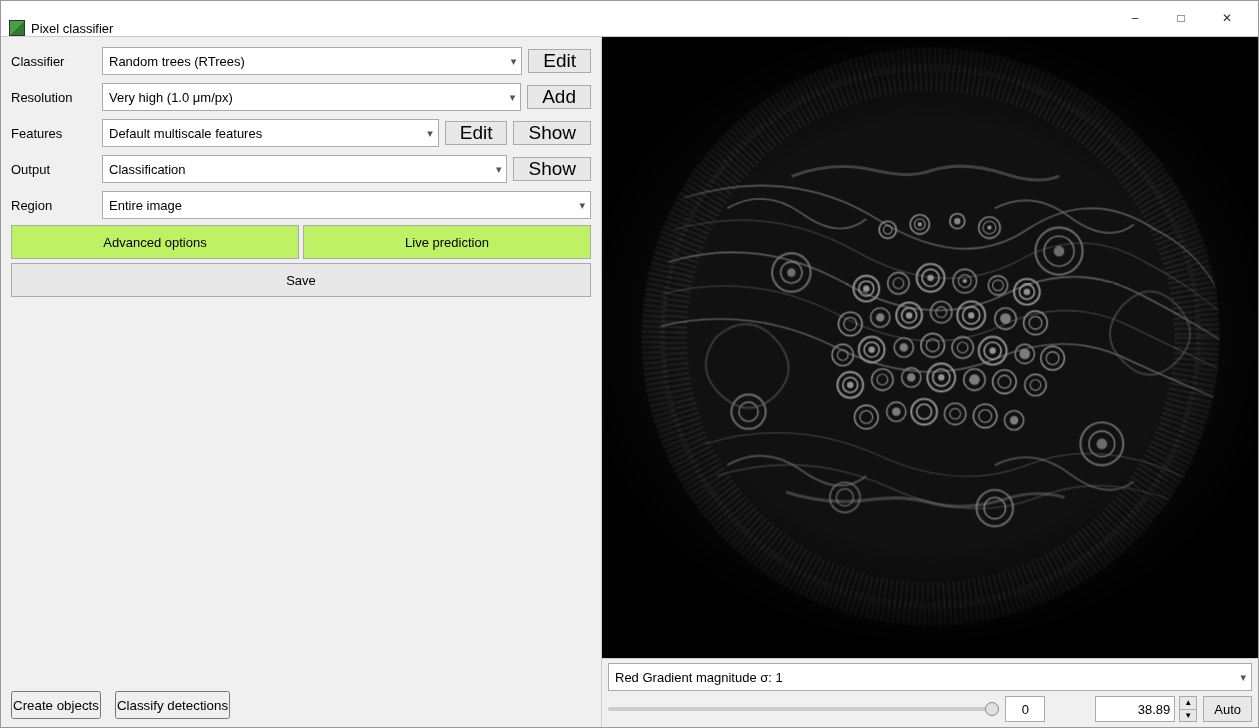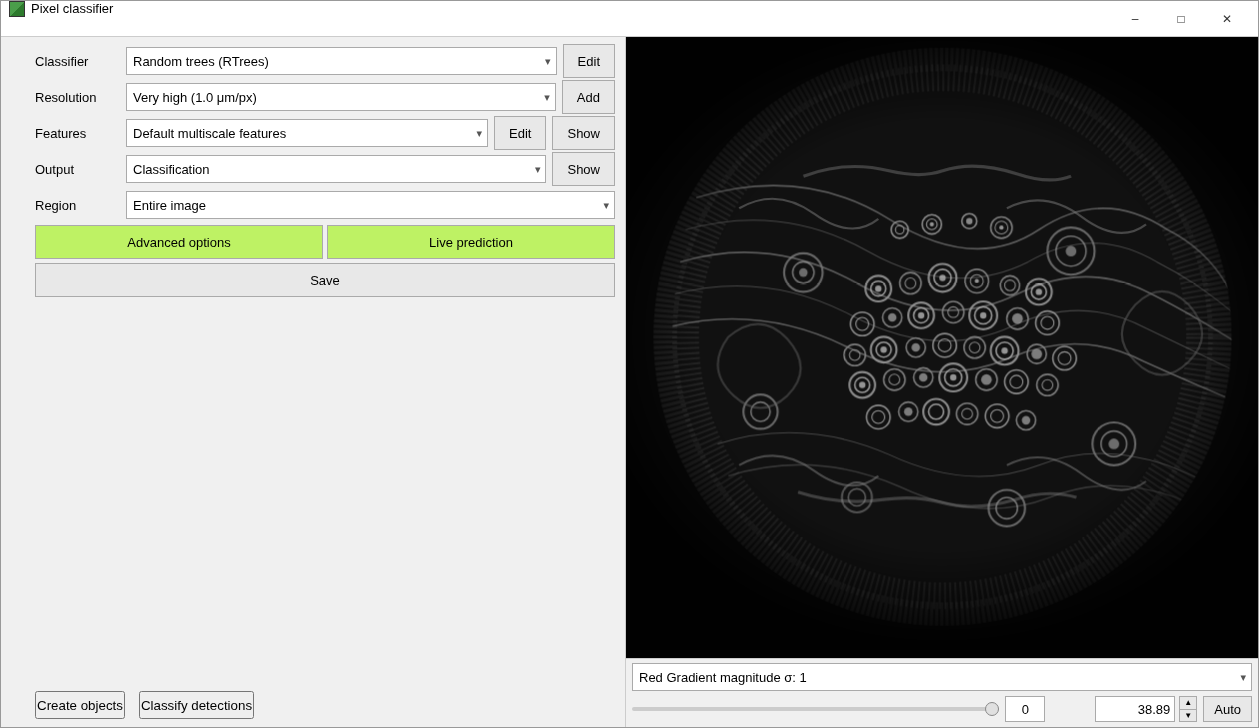--- a/index.html
+++ b/index.html
@@ -19,21 +19,21 @@
       border: 1px solid #999;
       display: flex;
       flex-direction: column;
     }
 
     .title-bar {
       background: #ffffff;
       border-bottom: 1px solid #ccc;
       height: 36px;
       display: flex;
-      align-items: flex-start;
+      align-items: flex-end;
       padding: 0 8px;
       user-select: none;
       flex-shrink: 0;
     }
 
     .title-bar-icon {
       width: 16px;
       height: 16px;
       margin-right: 6px;
       background: linear-gradient(135deg, #4a9e4a 50%, #2d7a2d 50%);
@@ -62,21 +62,20 @@
       align-items: center;
       justify-content: center;
       font-size: 12px;
       color: #333;
     }
 
     .content {
       display: flex;
       flex: 1;
       overflow: hidden;
-      margin-left: 24px;
     }
 
     
     .left-panel {
       width: 600px;
       flex-shrink: 0;
       background: #f0f0f0;
       padding: 8px 10px;
       display: flex;
       flex-direction: column;
@@ -120,26 +119,26 @@
       position: absolute;
       right: 6px;
       top: 50%;
       transform: translateY(-50%);
       pointer-events: none;
       font-size: 11px;
       color: #555;
     }
 
     .btn {
-      height: 34px;
+      height: 24px;
       padding: 0 14px;
       border: 1px solid #aaa;
       background: #e8e8e8;
       cursor: pointer;
-      font-size: 13px;
+      font-size: 19px;
       white-space: nowrap;
       flex-shrink: 0;
     }
 
     .features-row {
       display: flex;
       align-items: center;
       gap: 6px;
       height: 32px;
     }

